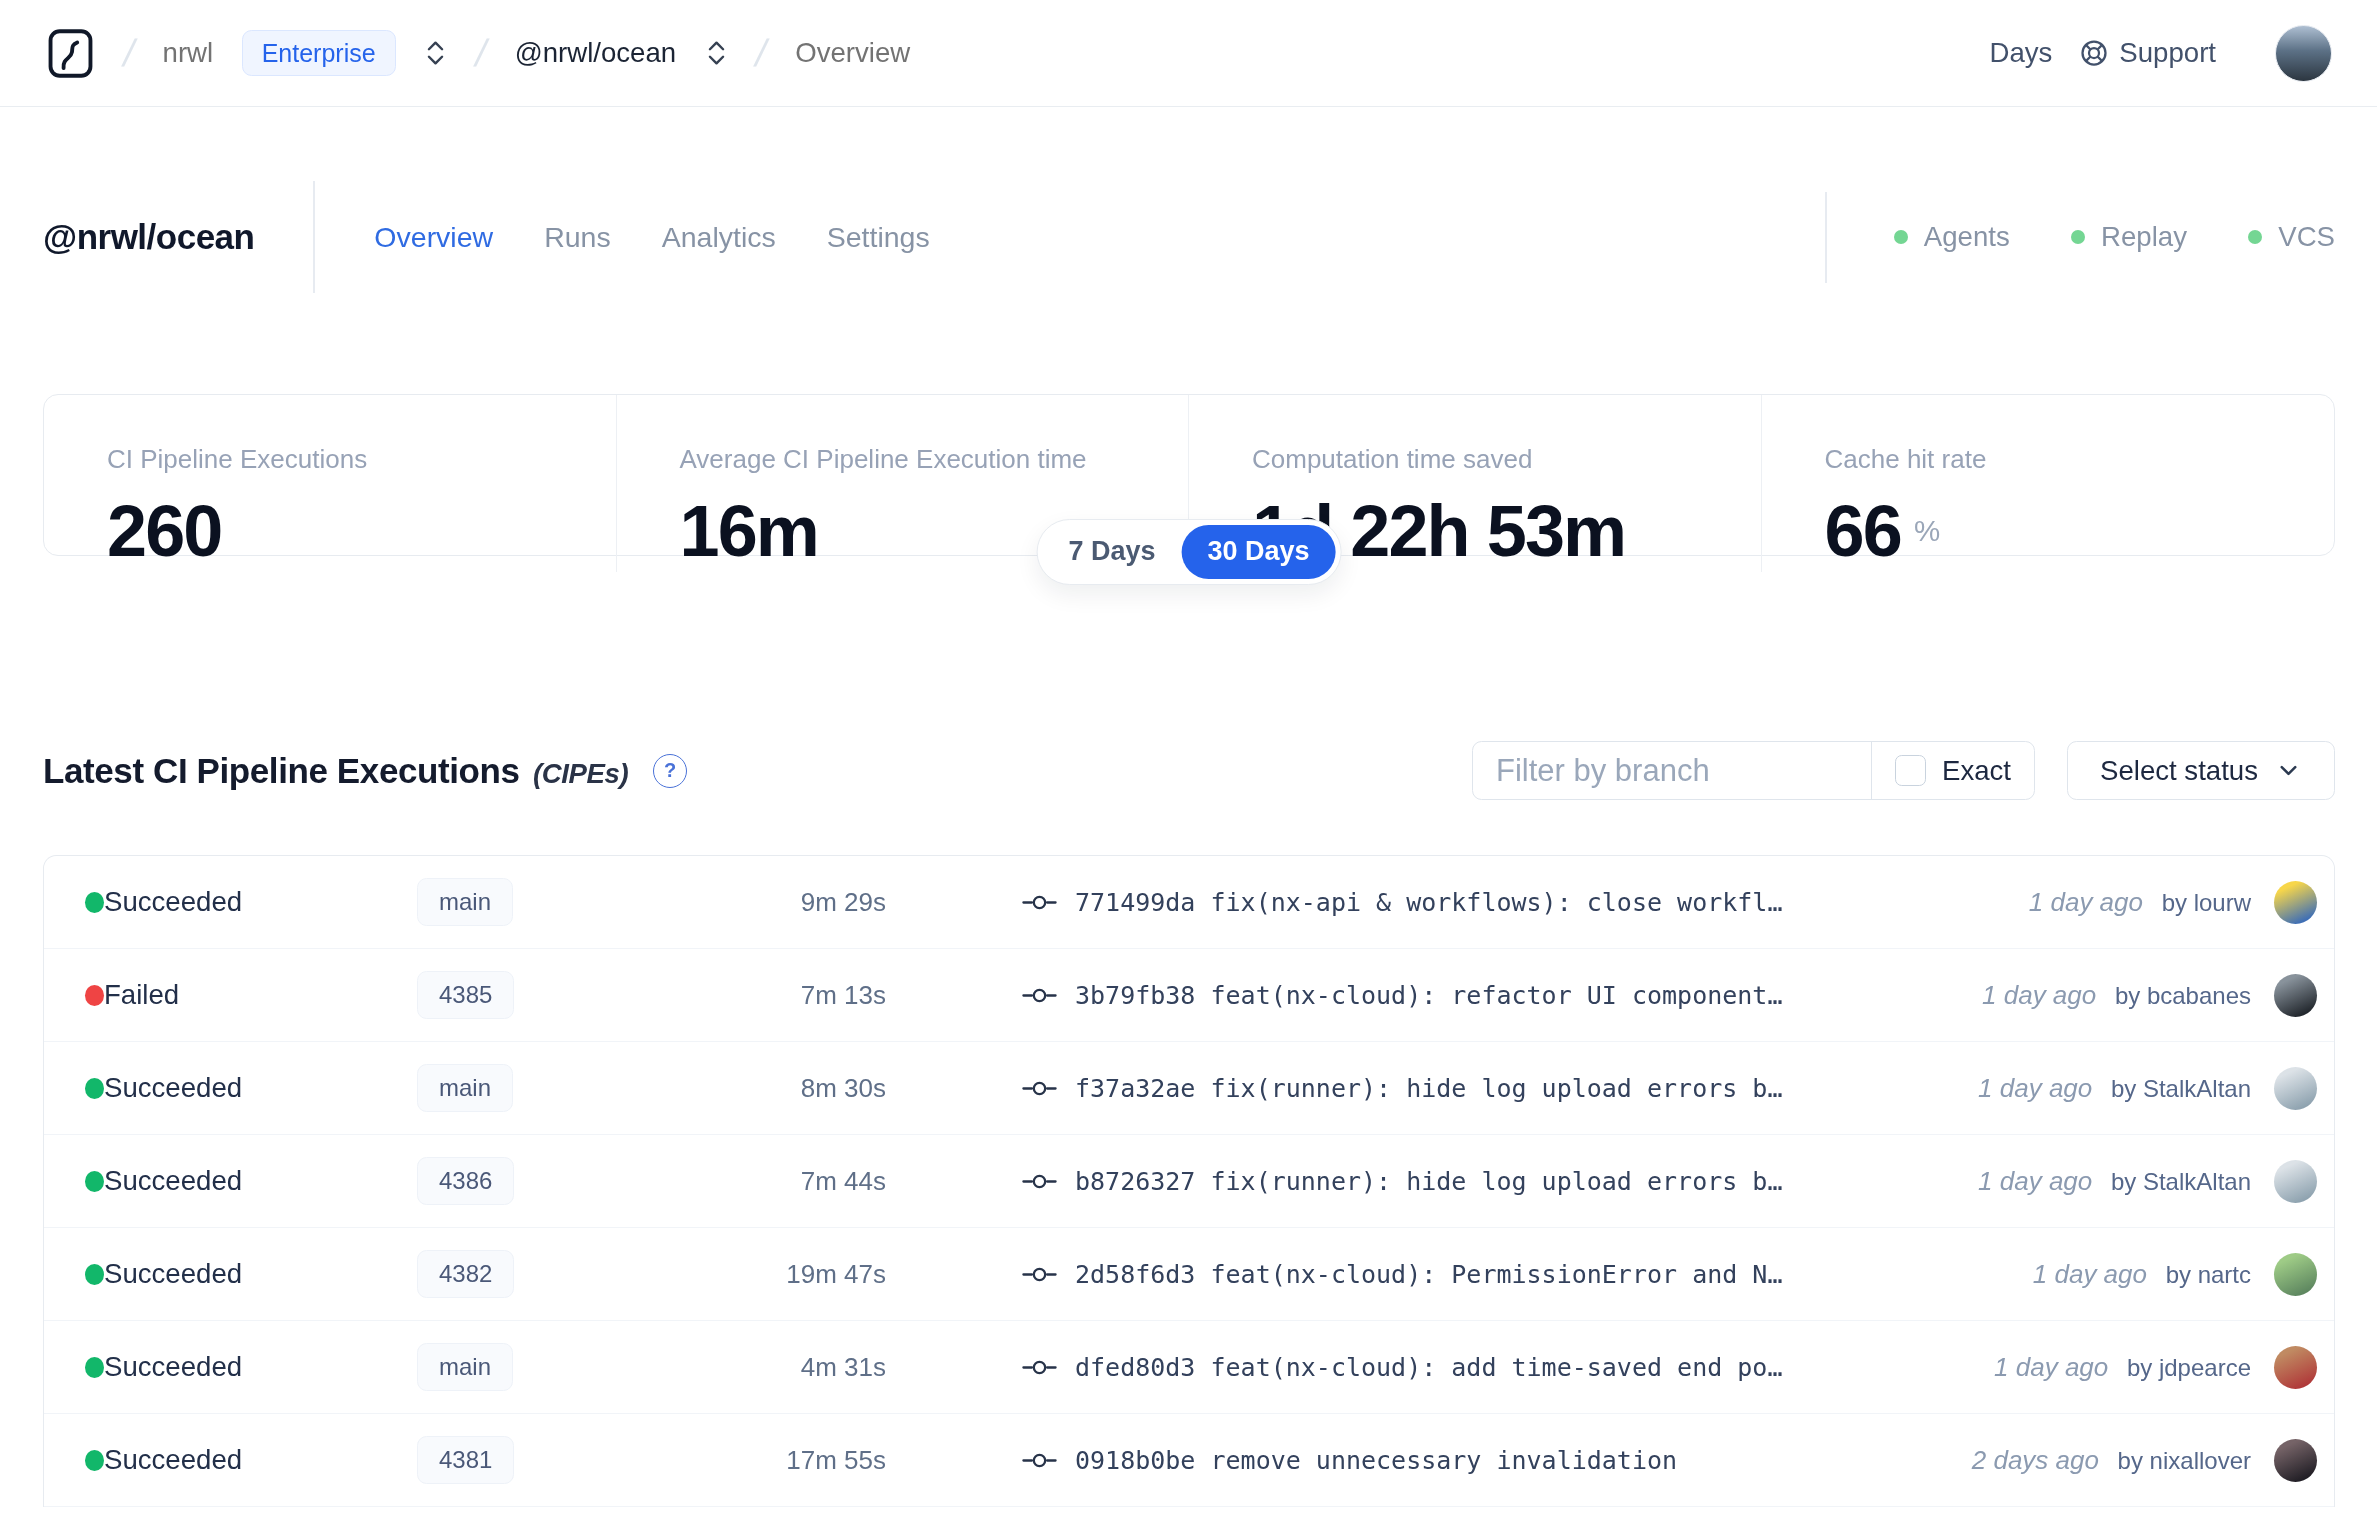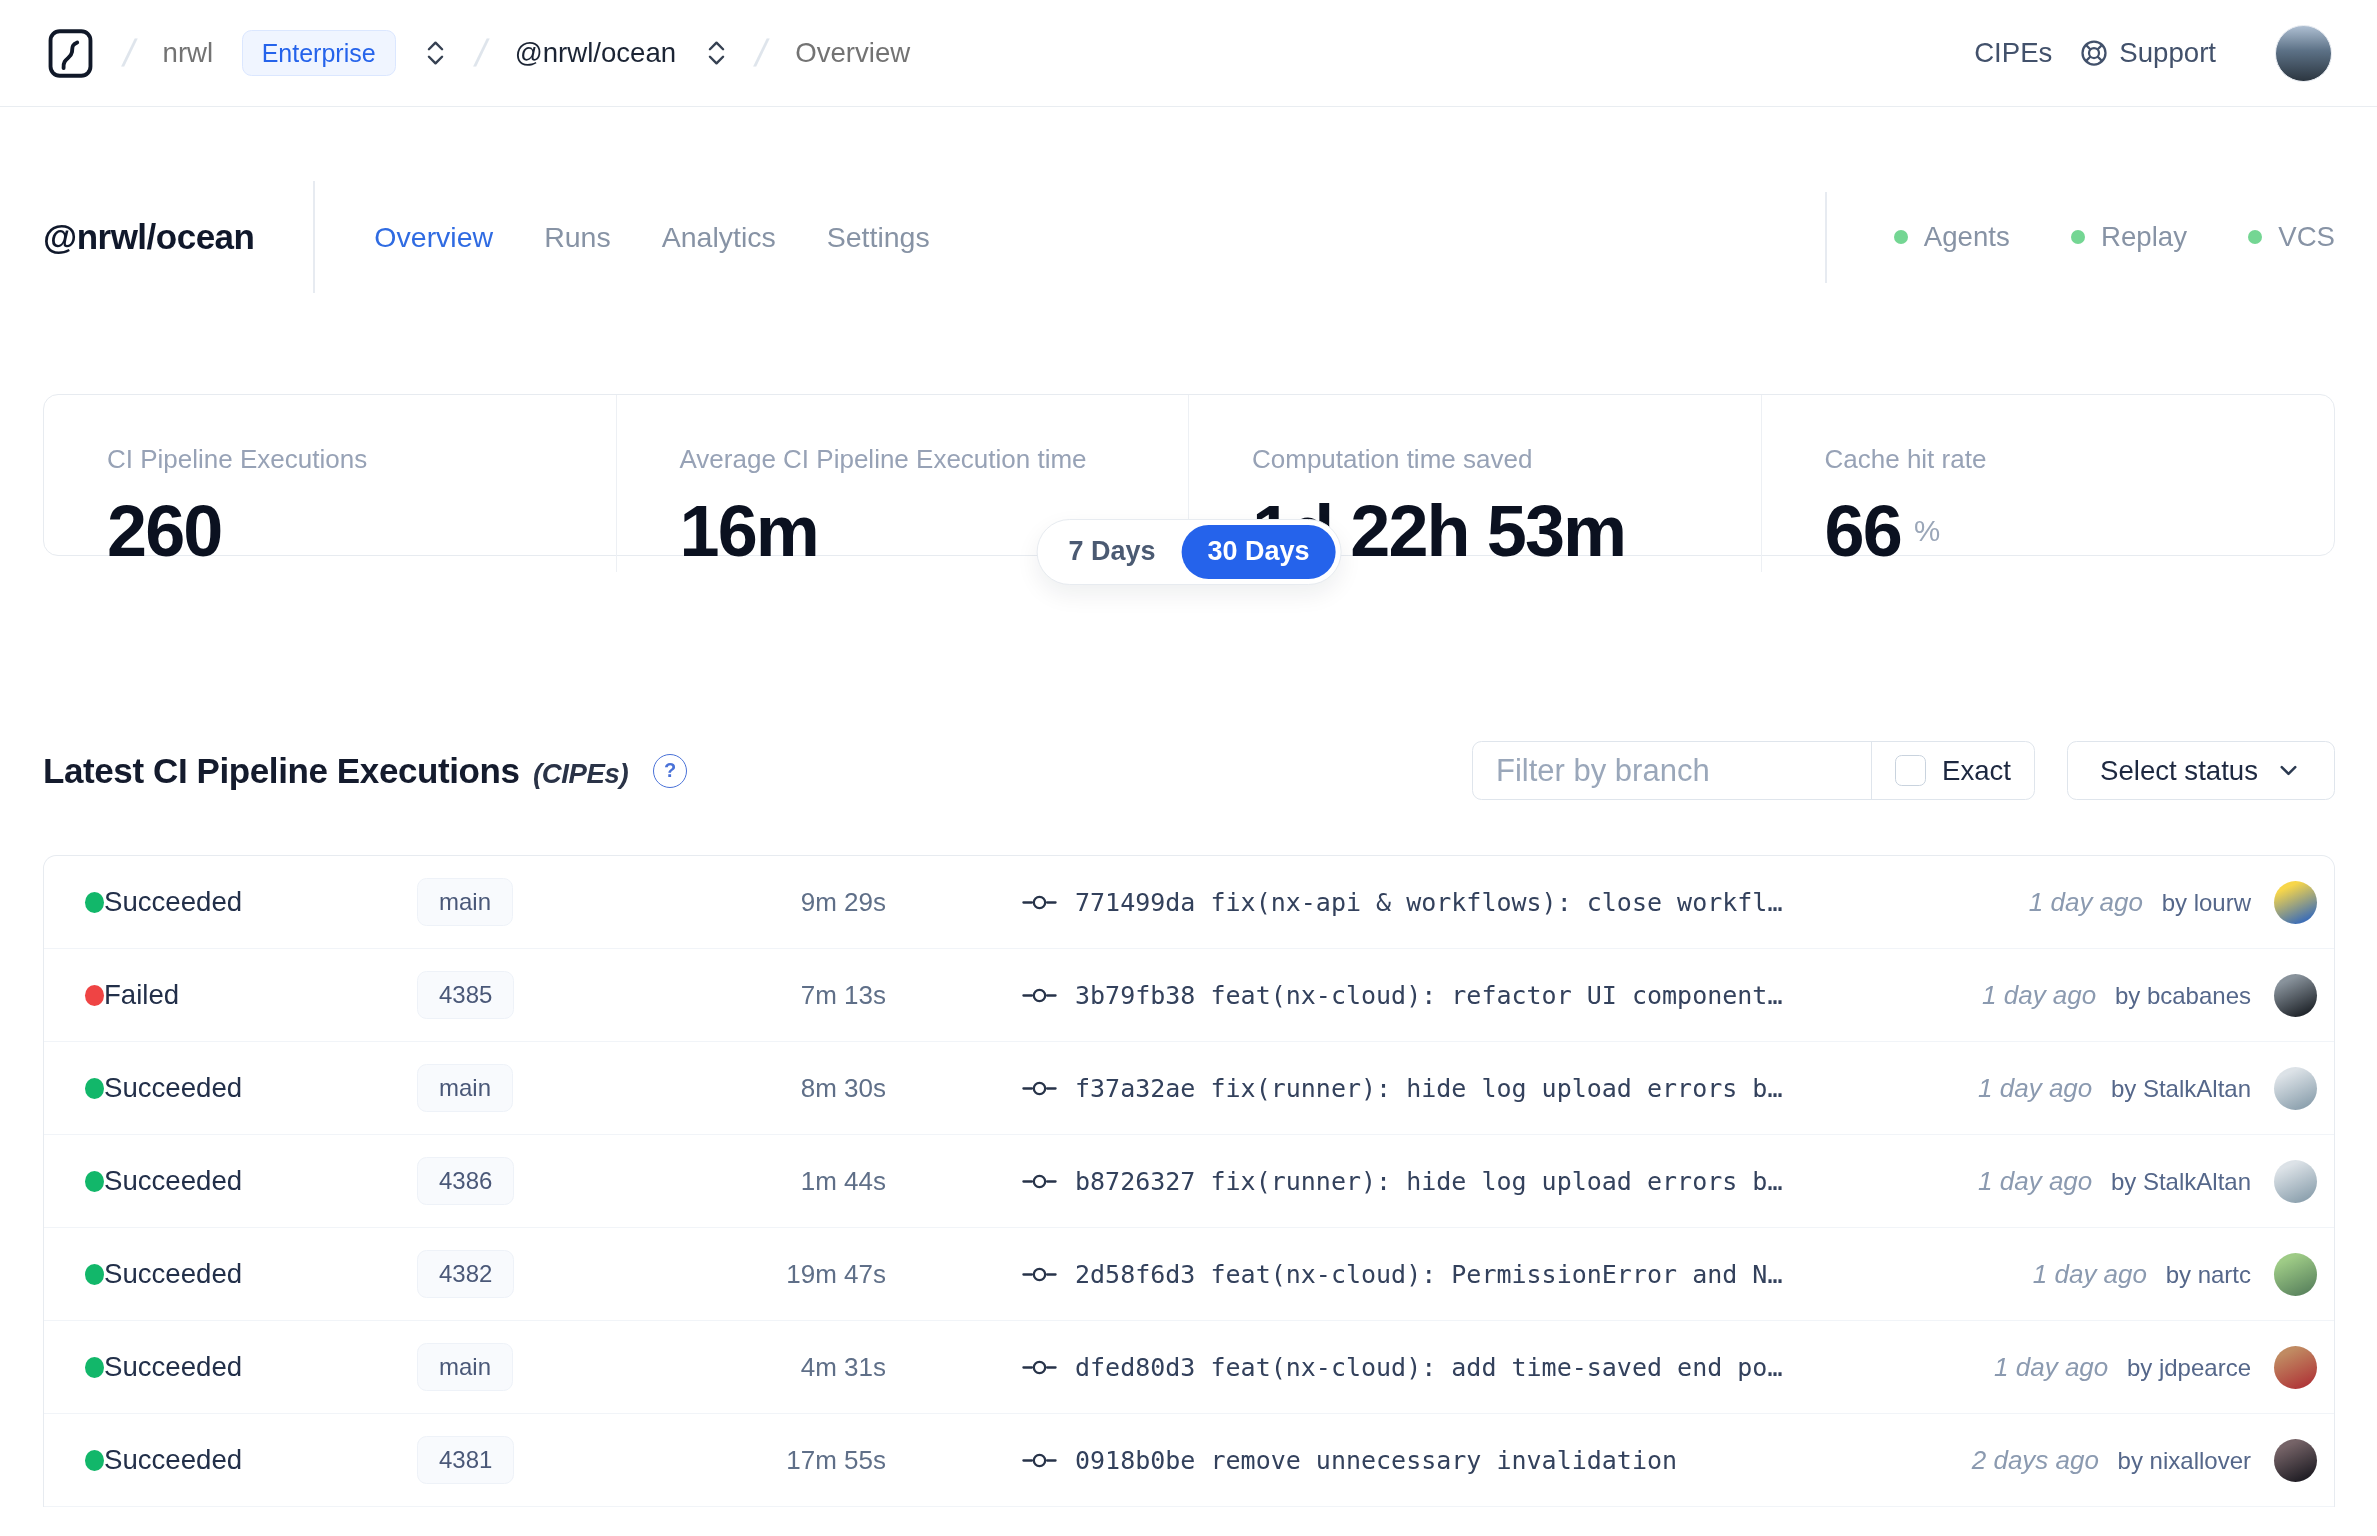--- a/index.html
+++ b/index.html
@@ -100,21 +100,21 @@
     <span class="caret-pair">
       <svg viewBox="0 0 24 32" width="23" height="30" fill="none" stroke="#364152" stroke-width="2.6" stroke-linecap="round" stroke-linejoin="round">
         <path d="M5 12 L12 5 L19 12"></path>
           <path d="M5 20 L12 27 L19 20"></path>
       </svg>
     </span>
     <span class="slash">/</span>
     <span class="crumb-strong">Overview</span>
   </div>
   <div class="nav-right">
-    <span class="nav-link">CIPEs</span>
+    <span class="nav-link">Days</span>
     <span class="support">
       <span>
         <svg viewBox="0 0 24 24" width="30" height="30" fill="none" stroke="#42516b" stroke-width="1.8">
           <circle cx="12" cy="12" r="9.2"></circle>
             <circle cx="12" cy="12" r="4"></circle>
           <path d="M5.5 5.5 L9.2 9.2 M18.5 5.5 L14.8 9.2 M5.5 18.5 L9.2 14.8 M18.5 18.5 L14.8 14.8"></path>
         </svg>
       </span>
       <span class="nav-link">Support</span>
     </span>
@@ -279,21 +279,21 @@
     </span>
     <span class="avatar" style="background: linear-gradient(155deg, rgb(220, 226, 231) 20%, rgb(143, 163, 176) 85%);"></span>
   </div>
 
   <div class="row">
     <span class="dot" style="background: rgb(18, 183, 106);"></span>
     <span class="status">Succeeded</span>
     <span class="badge-col">
       <span class="branch-badge">4386</span>
     </span>
-    <span class="duration">1m 44s</span>
+    <span class="duration">7m 44s</span>
     <span class="commit">
       <span class="commit-icon">
         <svg viewBox="0 0 37 24" width="35" height="23" fill="none" stroke="#273349" stroke-width="2.4" stroke-linecap="round">
           <line x1="1.5" y1="12" x2="10.5" y2="12"></line>
           <circle cx="18.5" cy="12" r="6"></circle>
           <line x1="26.5" y1="12" x2="35.5" y2="12"></line>
         </svg>
       </span>
       <span class="commit-text"><span>b8726327</span> <span>fix(runner): hide log upload errors b…</span></span>
     </span>

